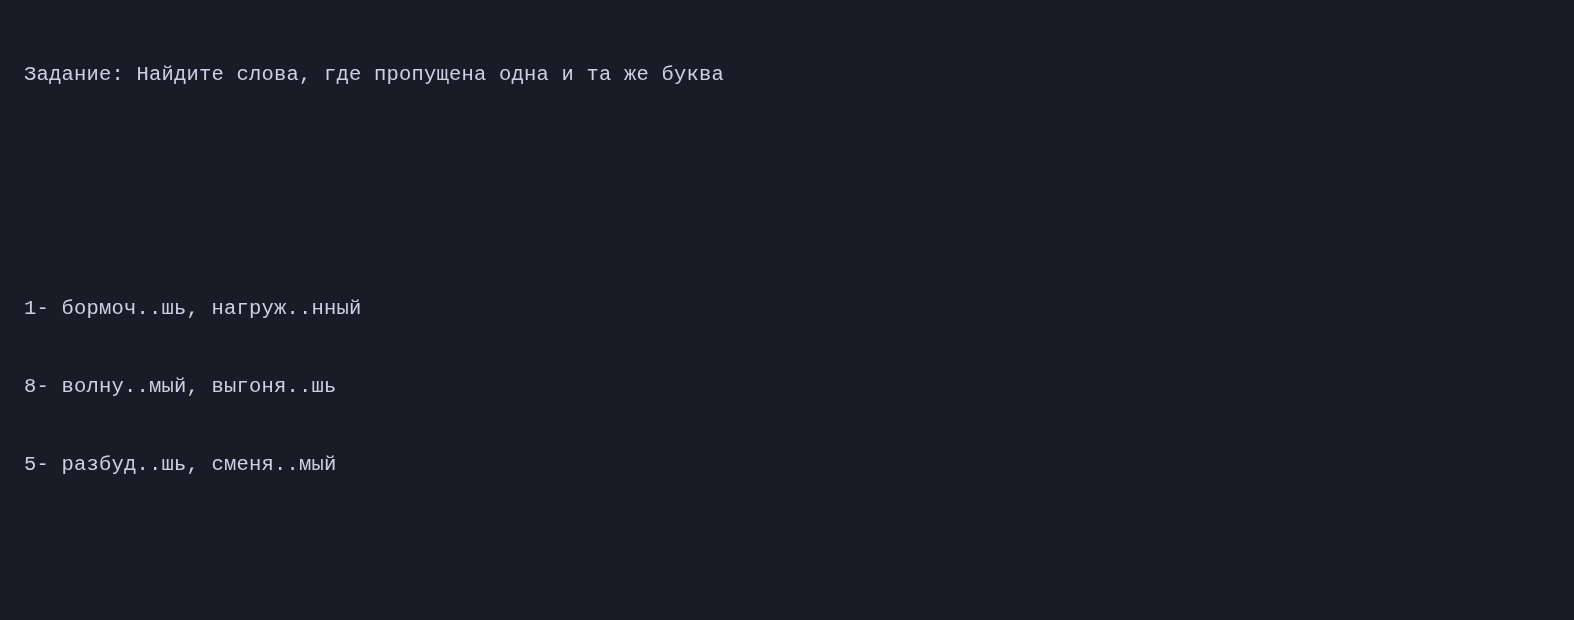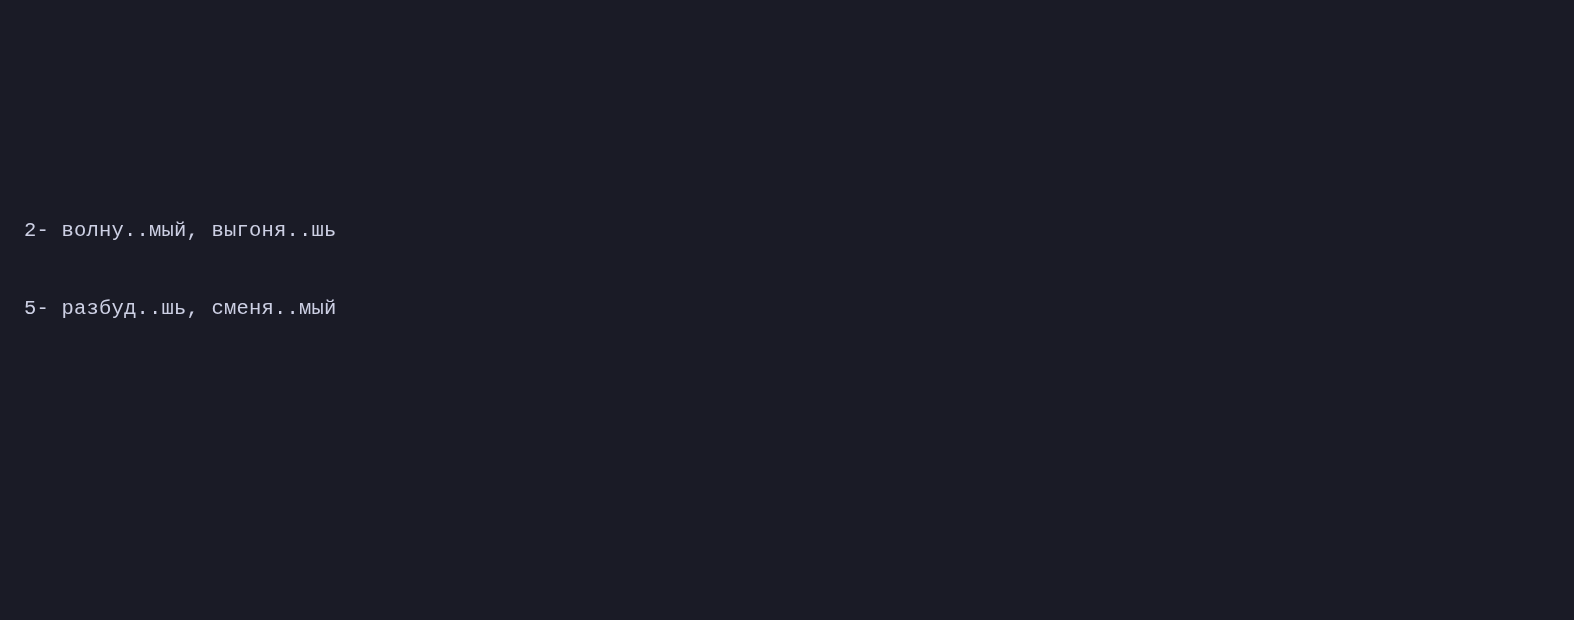--- a/index.html
+++ b/index.html
@@ -19,23 +19,25 @@
     white-space: pre;
     letter-spacing: 0.2px;
     font-weight: 500;
   }
   .line { min-height: 39px; }
 </style>
 </head>
 <body>
 
 <div class="terminal">
+<div class="line"><span>Задание: </span><span>Найдите слова, где пропущена одна и та же буква</span></div>
 <div class="line"></div>
 <div class="line"></div>
-<div class="line">2- волну..мый, выгоня..шь</div>
+<div class="line">1- бормоч..шь, нагруж..нный</div>
+<div class="line">8- волну..мый, выгоня..шь</div>
 <div class="line">5- разбуд..шь, сменя..мый</div>
 
 
 
 
 
 
 </div>
 
 </body></html>

